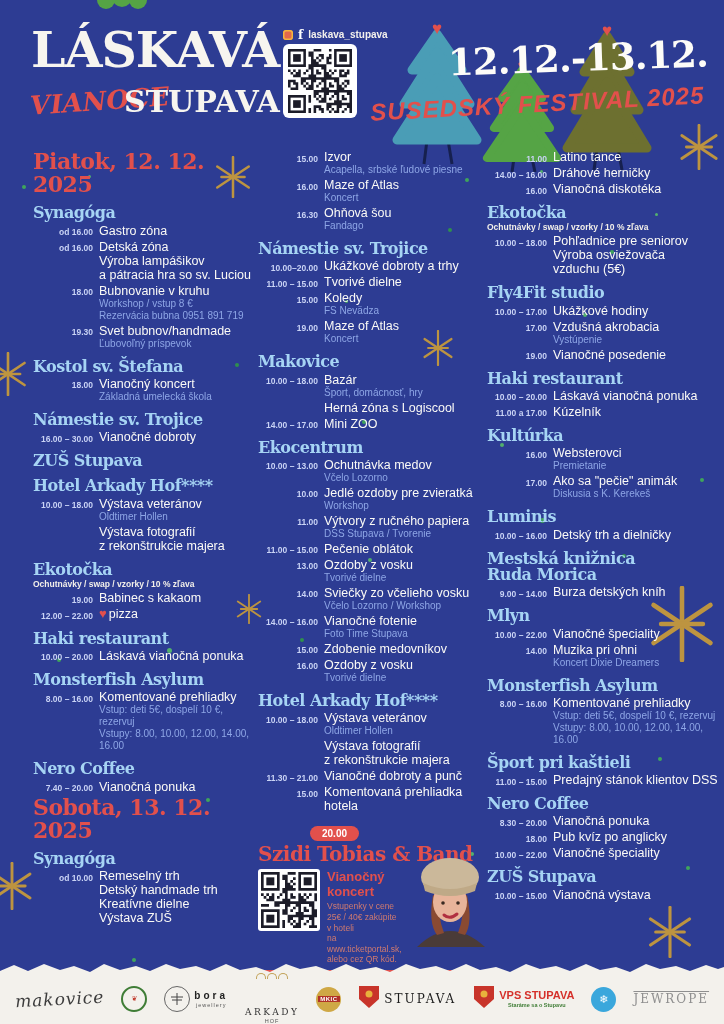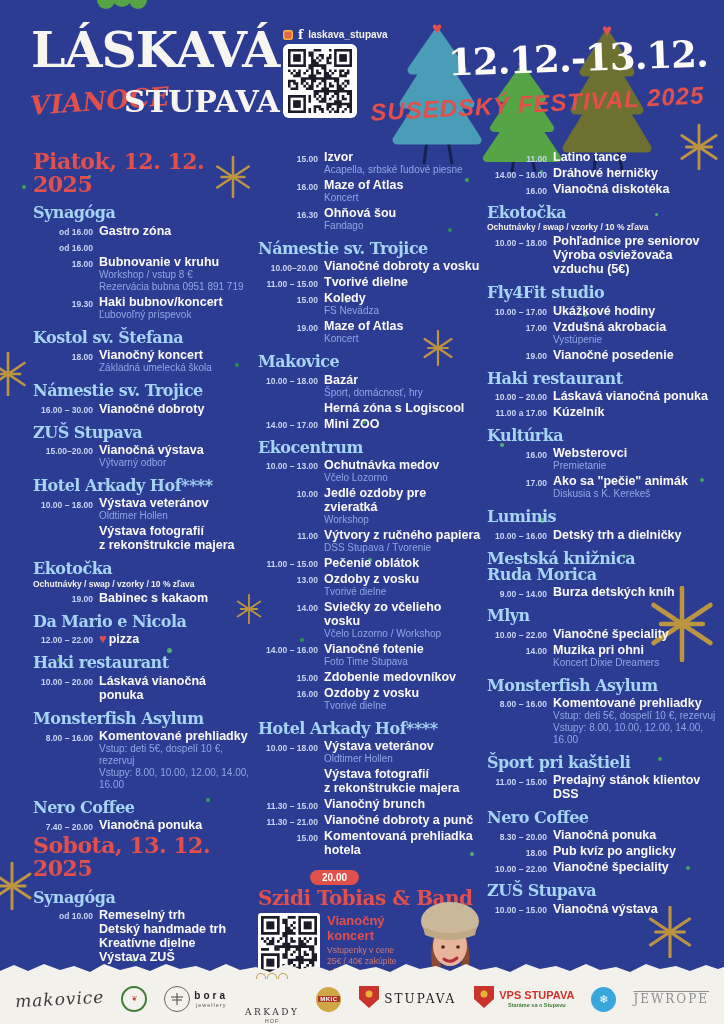--- a/index.html
+++ b/index.html
@@ -31,21 +31,21 @@
   .day{font-family:"DejaVu Serif",serif;font-weight:bold;color:#e2504c;font-size:22px;
     line-height:1.05;margin:2px 0 1px 0;letter-spacing:-0.5px;}
   .venue{margin-top:0;}
   .venue-name{font-family:"DejaVu Serif",serif;font-weight:bold;color:#a6d4f4;font-size:16px;
     line-height:1.02;margin:9px 0 1px 0;white-space:pre-line;letter-spacing:-0.5px;}
   .venue-note{color:#f2efe9;font-size:8.5px;font-weight:bold;margin:1px 0 0 0;}
   .evt{display:flex;margin-top:2px;}
   .time{width:60px;flex:0 0 60px;text-align:right;padding-right:6px;box-sizing:content-box;
     color:#c9d3f5;font-size:8.5px;font-weight:bold;padding-top:3.5px;white-space:nowrap;}
   .ebody{min-width:0;}
-  .etitle{color:#fbfaf6;font-weight:bold;font-size:12.5px;line-height:1.12;white-space:pre-line;}
+  .etitle{color:#fbfaf6;font-weight:normal;font-size:12.5px;line-height:1.12;white-space:pre-line;}
   .esub{color:#8ea6e6;font-size:10px;line-height:1.2;white-space:pre-line;margin-top:0px;}
   .heart{color:#e2504c;font-size:13px;margin-right:2px;}
   
   .szidi{margin-top:10px;position:relative;}
   .szidi-badge{display:inline-block;background:#e2504c;color:#fff;border-radius:10px;
     font-size:10px;font-weight:bold;padding:2px 12px;margin-left:52px;}
   .szidi-title{font-family:"DejaVu Serif",serif;font-weight:bold;color:#e2504c;font-size:20px;
     letter-spacing:-0.5px;margin-top:1px;}
   .szidi-row{display:flex;gap:7px;margin-top:3px;align-items:flex-start;}
   .szidi-qr{width:62px;height:62px;flex:0 0 62px;background:#fff;padding:3px;border-radius:3px;box-sizing:border-box;}
@@ -148,33 +148,38 @@
         <div class="venue">
           <div class="venue-name">Synagóga</div>
           <div class="evt">
             <div class="time">od 16.00</div>
             <div class="ebody">
               <div class="etitle">Gastro zóna</div>
             </div>
           </div>
           <div class="evt">
             <div class="time">od 16.00</div>
+            <div class="ebody">
+              <div class="etitle">Detská zóna
+Výroba lampášikov
+a pátracia hra so sv. Luciou</div>
+            </div>
           </div>
           <div class="evt">
             <div class="time">18.00</div>
             <div class="ebody">
               <div class="etitle">Bubnovanie v kruhu</div>
               <div class="esub">Workshop / vstup 8 €
 Rezervácia bubna 0951 891 719</div>
             </div>
           </div>
           <div class="evt">
             <div class="time">19.30</div>
             <div class="ebody">
-              <div class="etitle">Haki bubnov/koncert</div>
+              <div class="etitle">Svet bubnov/handmade</div>
               <div class="esub">Ľubovoľný príspevok</div>
             </div>
           </div>
         </div>
         <div class="venue">
           <div class="venue-name">Kostol sv. Štefana</div>
           <div class="evt">
             <div class="time">18.00</div>
             <div class="ebody">
               <div class="etitle">Vianočný koncert</div>
@@ -186,27 +191,20 @@
           <div class="venue-name">Námestie sv. Trojice</div>
           <div class="evt">
             <div class="time">16.00 – 30.00</div>
             <div class="ebody">
               <div class="etitle">Vianočné dobroty</div>
             </div>
           </div>
         </div>
         <div class="venue">
           <div class="venue-name">ZUŠ Stupava</div>
-          <div class="evt">
-            <div class="time">15.00–20.00</div>
-            <div class="ebody">
-              <div class="etitle">Vianočná výstava</div>
-              <div class="esub">Výtvarný odbor</div>
-            </div>
-          </div>
         </div>
         <div class="venue">
           <div class="venue-name">Hotel Arkady Hof****</div>
           <div class="evt">
             <div class="time">10.00 – 18.00</div>
             <div class="ebody">
               <div class="etitle">Výstava veteránov</div>
               <div class="esub">Oldtimer Hollen</div>
             </div>
           </div>
@@ -222,21 +220,20 @@
           <div class="venue-name">Ekotočka</div>
           <div class="venue-note">Ochutnávky / swap / vzorky / 10 % zľava</div>
           <div class="evt">
             <div class="time">19.00</div>
             <div class="ebody">
               <div class="etitle">Babinec s kakaom</div>
             </div>
           </div>
         </div>
         <div class="venue">
-          <div class="venue-name">Da Mario e Nicola</div>
           <div class="evt">
             <div class="time">12.00 – 22.00</div>
             <div class="ebody">
               <div class="etitle"><span class="heart">♥</span>pizza</div>
             </div>
           </div>
         </div>
         <div class="venue">
           <div class="venue-name">Haki restaurant</div>
           <div class="evt">
@@ -302,21 +299,21 @@
               <div class="etitle">Ohňová šou</div>
               <div class="esub">Fandago</div>
             </div>
           </div>
         </div>
         <div class="venue">
           <div class="venue-name">Námestie sv. Trojice</div>
           <div class="evt">
             <div class="time">10.00–20.00</div>
             <div class="ebody">
-              <div class="etitle">Vianočné dobroty a vosku</div>
+              <div class="etitle">Ukážkové dobroty a trhy</div>
             </div>
           </div>
           <div class="evt">
             <div class="time">11.00 – 15.00</div>
             <div class="ebody">
               <div class="etitle">Tvorivé dielne</div>
             </div>
           </div>
           <div class="evt">
             <div class="time">15.00</div>
@@ -426,26 +423,20 @@
             <div class="ebody">
               <div class="etitle">Výstava veteránov</div>
               <div class="esub">Oldtimer Hollen</div>
             </div>
           </div>
           <div class="evt">
             <div class="time"></div>
             <div class="ebody">
               <div class="etitle">Výstava fotografií
 z rekonštrukcie majera</div>
-            </div>
-          </div>
-          <div class="evt">
-            <div class="time">11.30 – 15.00</div>
-            <div class="ebody">
-              <div class="etitle">Vianočný brunch</div>
             </div>
           </div>
           <div class="evt">
             <div class="time">11.30 – 21.00</div>
             <div class="ebody">
               <div class="etitle">Vianočné dobroty a punč</div>
             </div>
           </div>
           <div class="evt">
             <div class="time">15.00</div>

